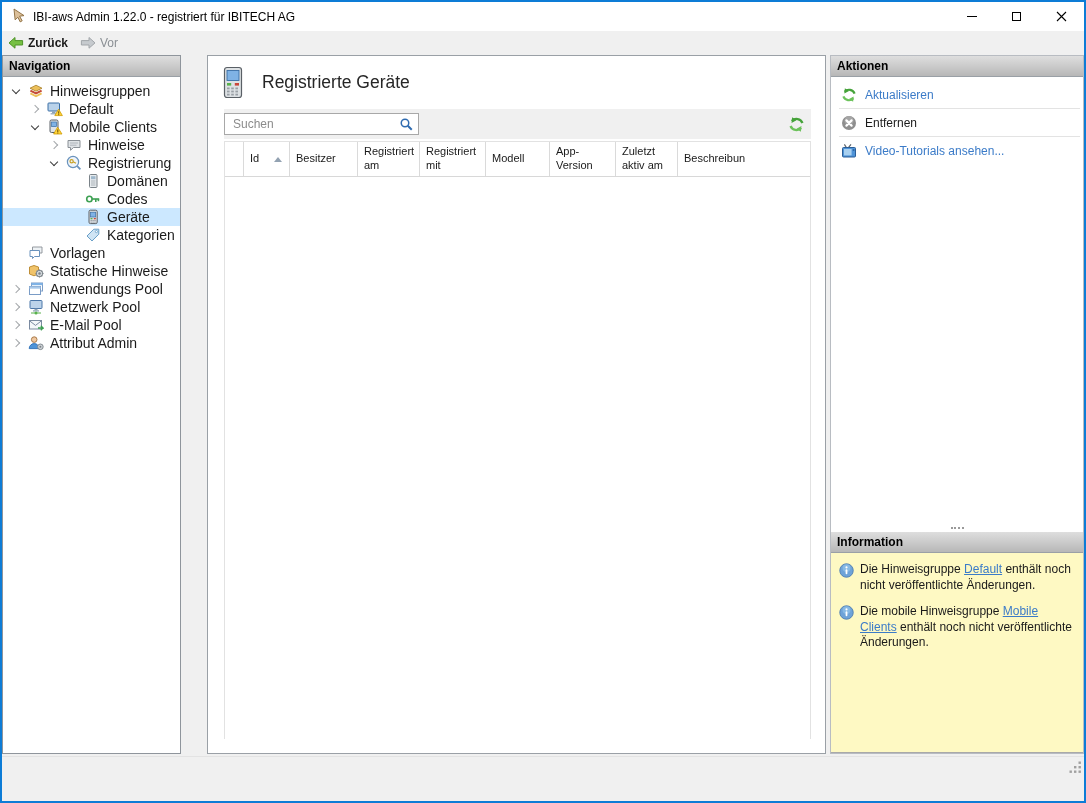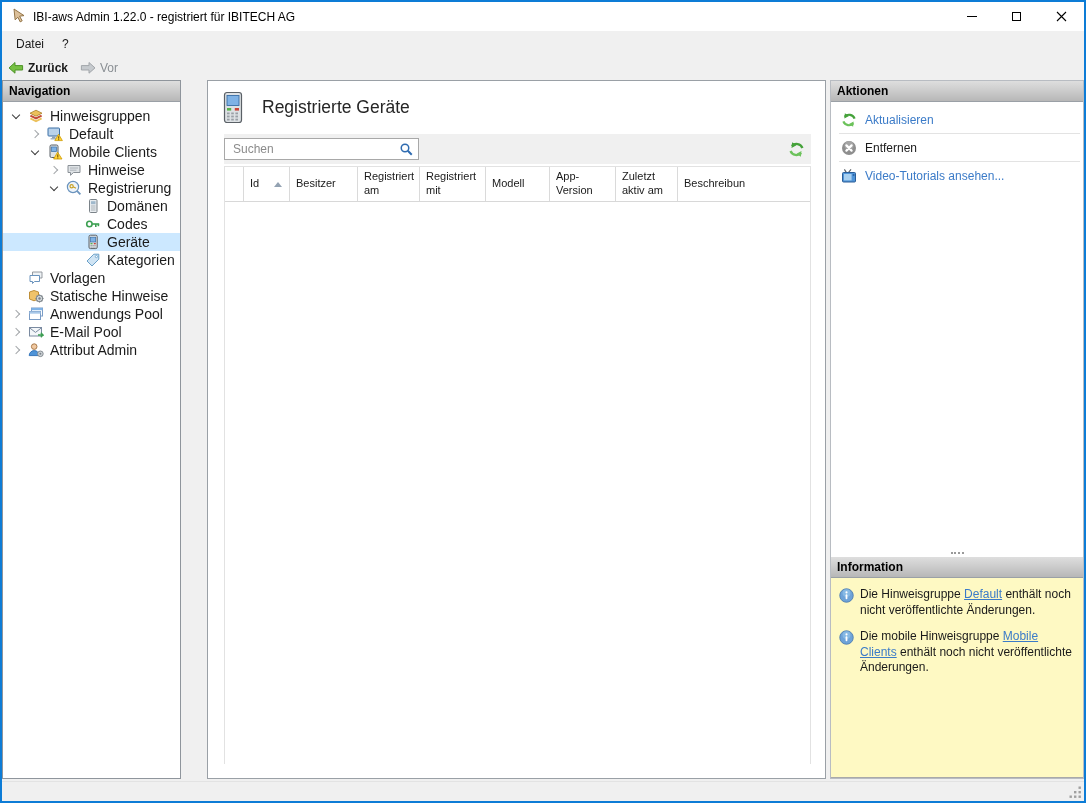--- a/index.html
+++ b/index.html
@@ -102,24 +102,20 @@
           <div class="glyph-max"></div>
         </div>
       <div class="wc">
         <svg width="11" height="11" viewBox="0 0 11 11">
             <path d="M1 1 L10 10 M10 1 L1 10" stroke="#000" stroke-width="1.1"></path>
           </svg>
       </div>
     </div>
   </div>
 
-  <div class="menubar">
-    <span class="menu-item">Datei</span>
-    <span class="menu-item">?</span>
-  </div>
 
   <div class="toolbar">
     <div class="tb-btn">
       <svg width="16" height="14" viewBox="0 0 16 14">
           <path d="M7 1.5 L7 4.6 L14.6 4.6 L14.6 9 L7 9 L7 12.2 L1 6.9 Z" fill="#76c043" stroke="#4e9328" stroke-width="1"></path>
         </svg>
       <span class="lbl">Zurück</span>
     </div>
     <div class="tb-btn disabled">
       <svg width="16" height="14" viewBox="0 0 16 14">
@@ -300,20 +296,35 @@
               <svg width="16" height="16" viewBox="0 0 16 16">
                 <rect x="3.5" y="2" width="11" height="8" fill="#fff" stroke="#7a9cc6" stroke-width="1"></rect>
                 <rect x="3.5" y="2" width="11" height="2.2" fill="#7fb2e5"></rect>
                 <rect x="1.5" y="5.5" width="11" height="8" fill="#fff" stroke="#7a9cc6" stroke-width="1"></rect>
                 <rect x="1.5" y="5.5" width="11" height="2.2" fill="#a8c8e8"></rect>
               </svg>
             </span>
           <span>Anwendungs Pool</span>
         </div>
 
+        <div class="trow" style="--lvl:0">
+          <span class="chev-slot">
+              <span class="chev"></span>
+            </span>
+          <span class="ticon">
+              <svg width="16" height="16" viewBox="0 0 16 16">
+                <rect x="2" y="1.5" width="12" height="8" rx="0.8" fill="#bcd3ea" stroke="#4a76a8" stroke-width="1"></rect>
+                <rect x="6.5" y="9.7" width="3" height="1.6" fill="#8ea2b5"></rect>
+                <rect x="5" y="11.3" width="6" height="1.2" fill="#8ea2b5"></rect>
+                <circle cx="8" cy="14" r="1.5" fill="#58b14c"></circle>
+                <line x1="3" y1="14" x2="13" y2="14" stroke="#58b14c" stroke-width="1"></line>
+              </svg>
+            </span>
+          <span>Netzwerk Pool</span>
+        </div>
 
         <div class="trow" style="--lvl:0">
           <span class="chev-slot">
               <span class="chev"></span>
             </span>
           <span class="ticon">
               <svg width="16" height="16" viewBox="0 0 16 16">
                 <rect x="1.5" y="3.5" width="12" height="8.5" fill="#f4f7fa" stroke="#7a8aa0" stroke-width="1"></rect>
                 <path d="M1.5 3.8 L7.5 8.4 L13.5 3.8" fill="none" stroke="#7a8aa0" stroke-width="1"></path>
                 <path d="M10 11 L15 11 L12.8 8.8 M15 11 L12.8 13.2" fill="none" stroke="#3da052" stroke-width="1.3"></path>

